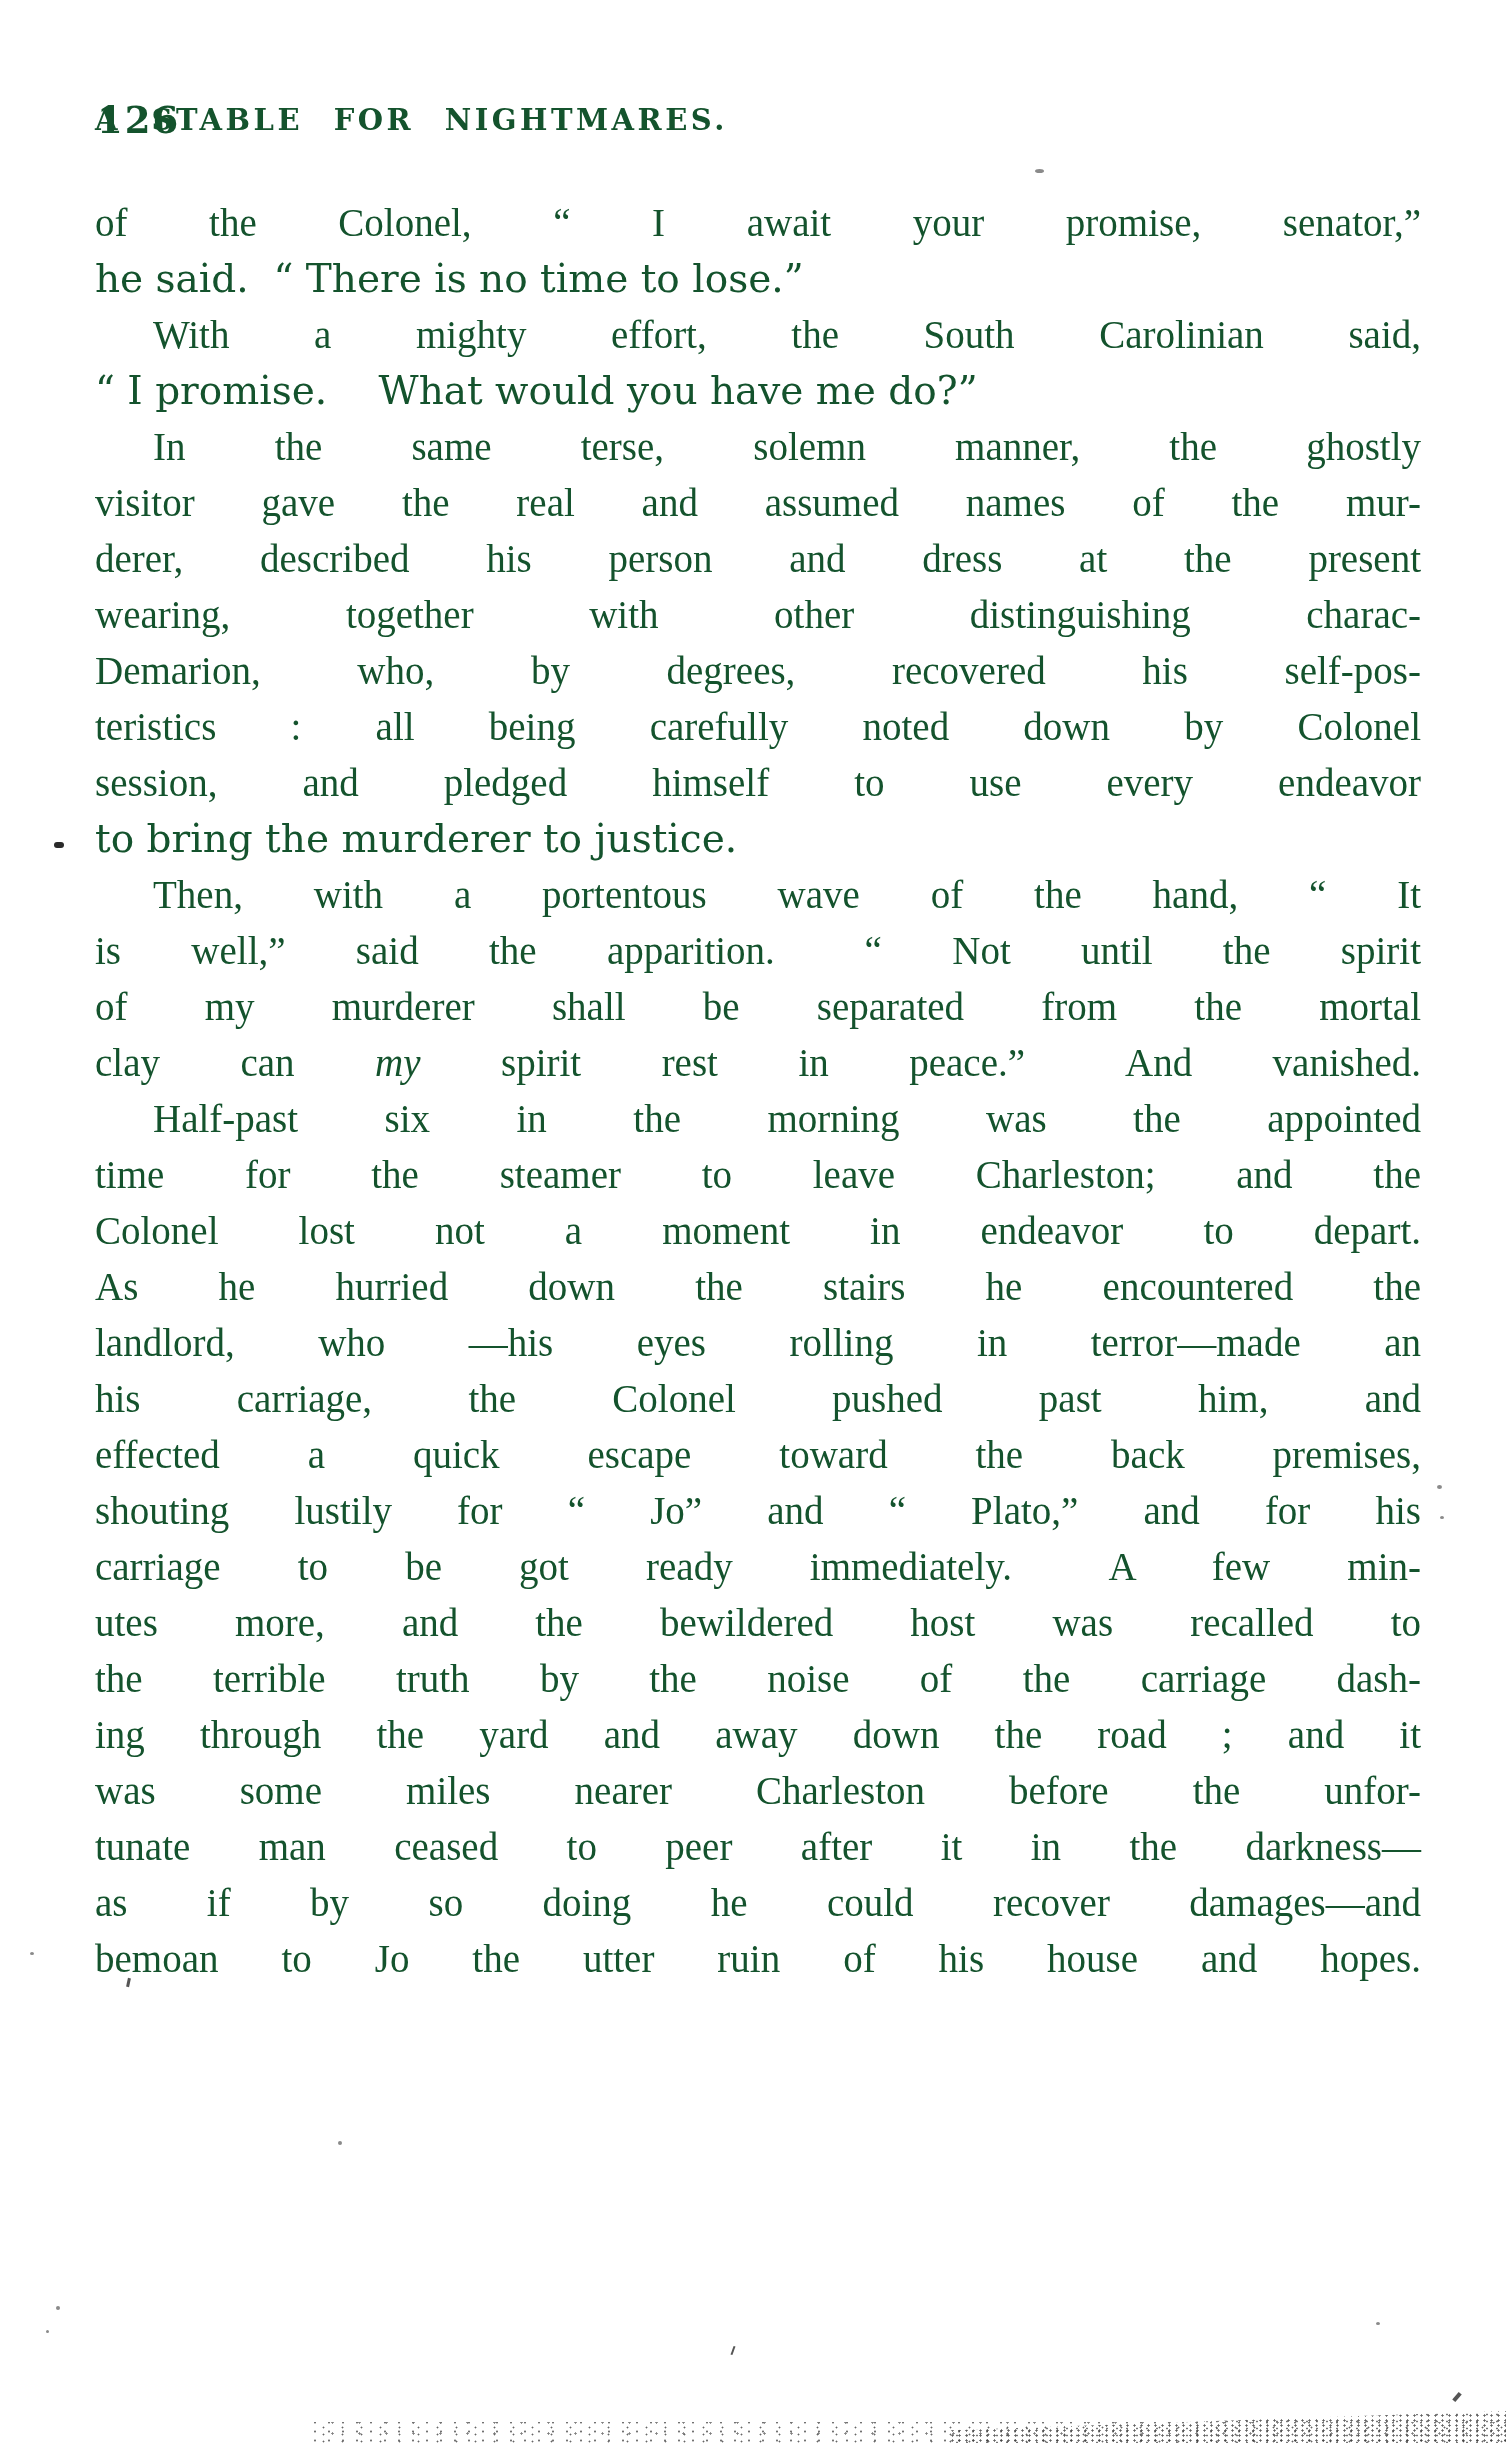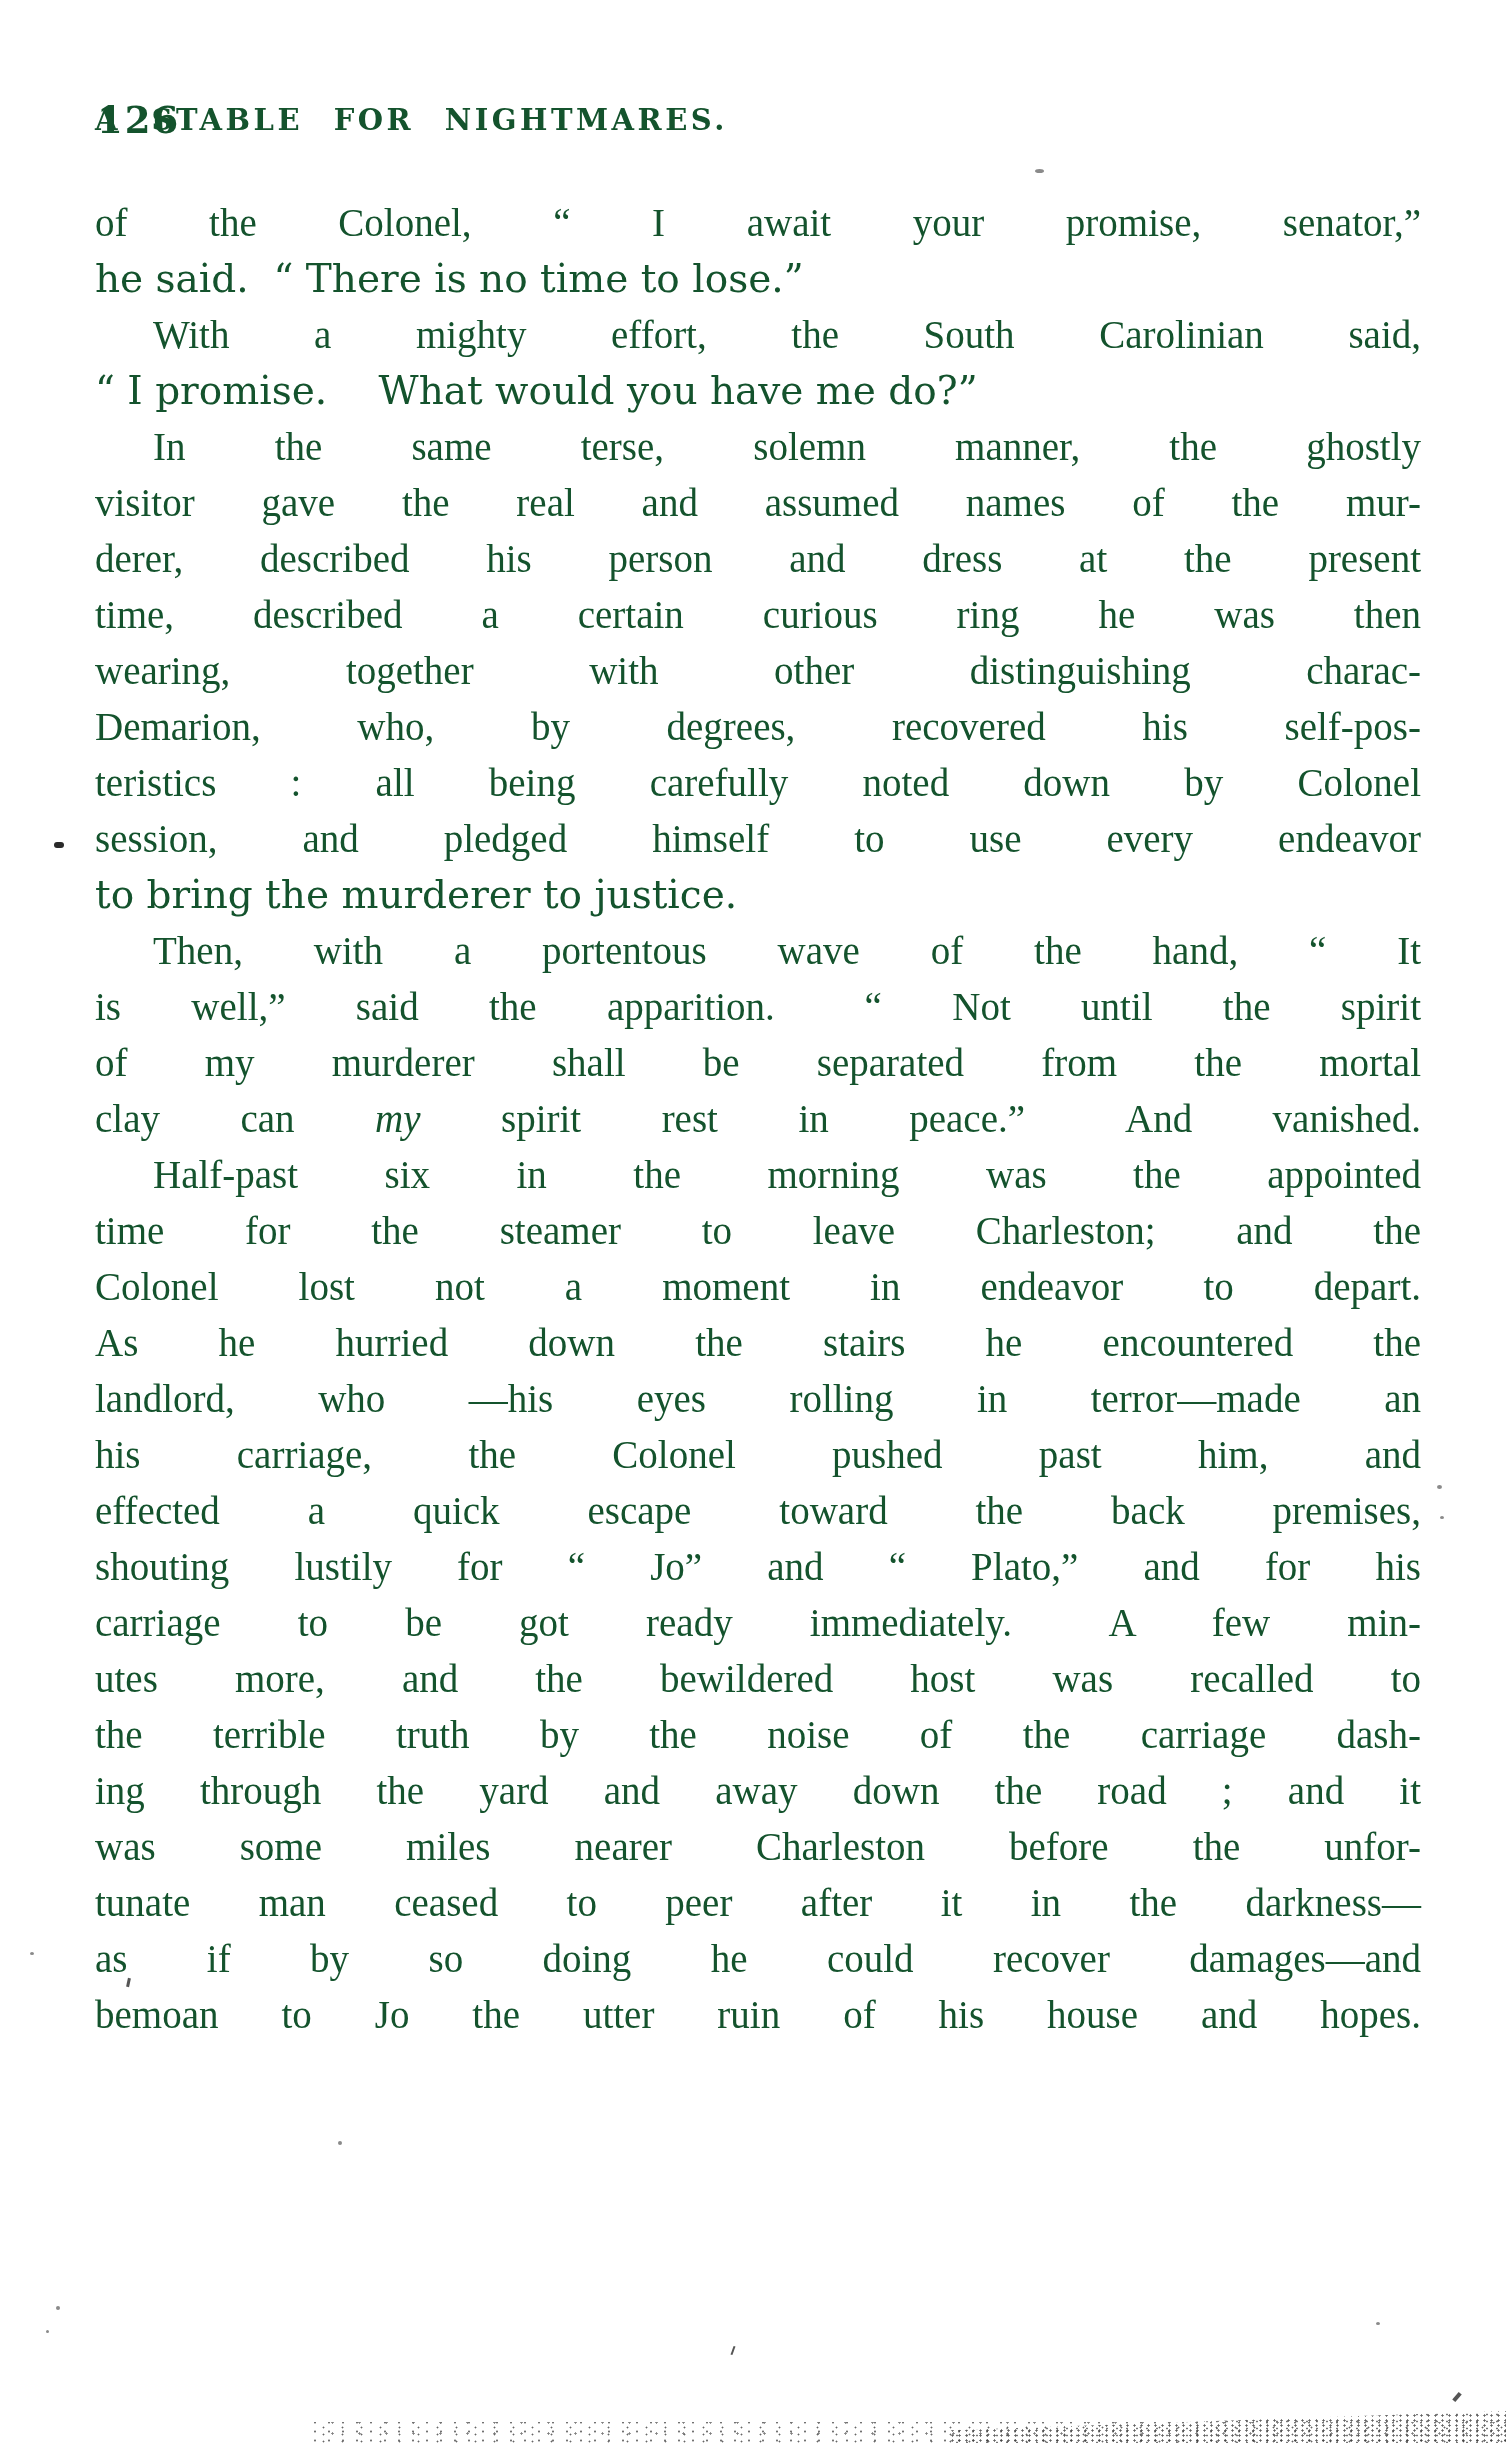--- a/index.html
+++ b/index.html
@@ -60,21 +60,20 @@
         <div class="line"><span>he said.  “ There is no time to lose.”</span></div>
       </div>
       <div>
         <div class="line fill indent"><span>With a mighty effort, the South Carolinian said,</span></div>
         <div class="line"><span>“ I promise.  What would you have me do?”</span></div>
       </div>
       <div>
         <div class="line fill indent"><span>In the same terse, solemn manner, the ghostly</span></div>
         <div class="line fill"><span>visitor gave the real and assumed names of the mur-</span></div>
         <div class="line fill"><span>derer, described his person and dress at the present</span></div>
-        <div class="line fill"><span>time, described a certain curious ring he was then</span></div>
         <div class="line fill"><span>wearing, together with other distinguishing charac-</span></div>
         <div class="line fill"><span>Demarion, who, by degrees, recovered his self-pos-</span></div>
         <div class="line fill"><span>teristics : all being carefully noted down by Colonel</span></div>
         <div class="line fill"><span>session, and pledged himself to use every endeavor</span></div>
         <div class="line"><span>to bring the murderer to justice.</span></div>
       </div>
       <div>
         <div class="line fill indent"><span>Then, with a portentous wave of the hand, “ It</span></div>
         <div class="line fill"><span>is well,” said the apparition.  “ Not until the spirit</span></div>
         <div class="line fill"><span>of my murderer shall be separated from the mortal</span></div>

